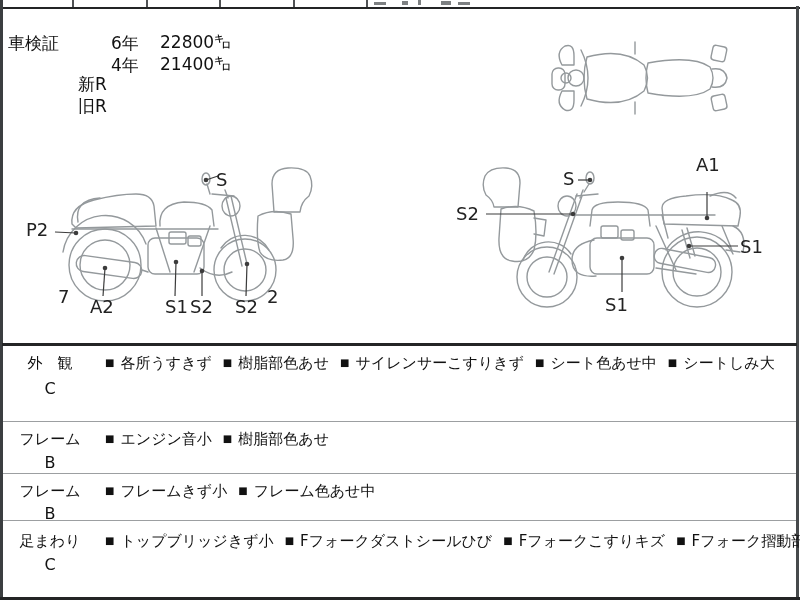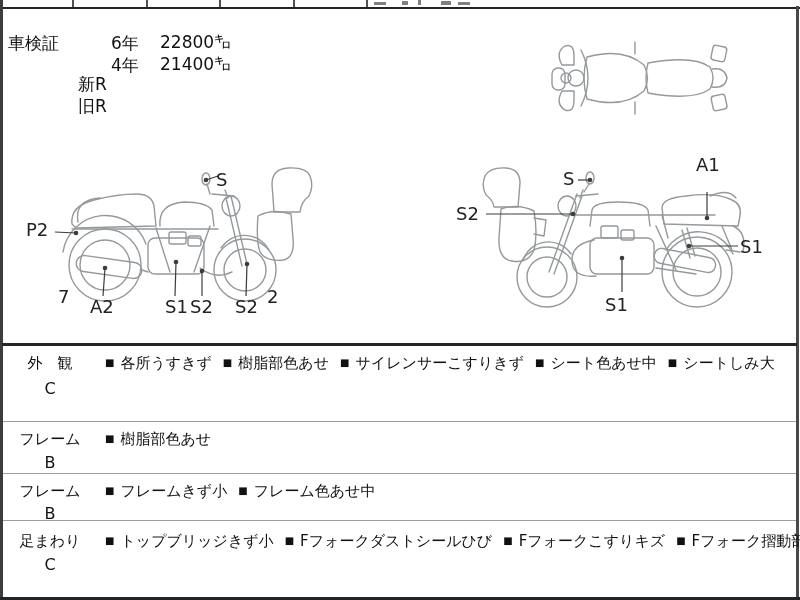--- a/index.html
+++ b/index.html
@@ -202,20 +202,21 @@
       <span class="item"><span class="b">■</span><span>サイレンサーこすりきず</span></span>
       <span class="item"><span class="b">■</span><span>シート色あせ中</span></span>
       <span class="item"><span class="b">■</span><span>シートしみ大</span></span>
     </div>
   </div>
 
   <div class="crow" style="top:422px;height:51px">
     <div class="cat" style="top:8px">フレーム</div>
     <div class="grade" style="top:31px">B</div>
     <div class="items" style="top:8px">
+      <span class="item"><span class="b">■</span><span>エンジン音小</span></span>
       <span class="item"><span class="b">■</span><span>樹脂部色あせ</span></span>
     </div>
   </div>
 
   <div class="crow" style="top:474px;height:46px">
     <div class="cat" style="top:8px">フレーム</div>
     <div class="grade" style="top:30px">B</div>
     <div class="items" style="top:8px">
       <span class="item"><span class="b">■</span><span>フレームきず小</span></span>
       <span class="item"><span class="b">■</span><span>フレーム色あせ中</span></span>

